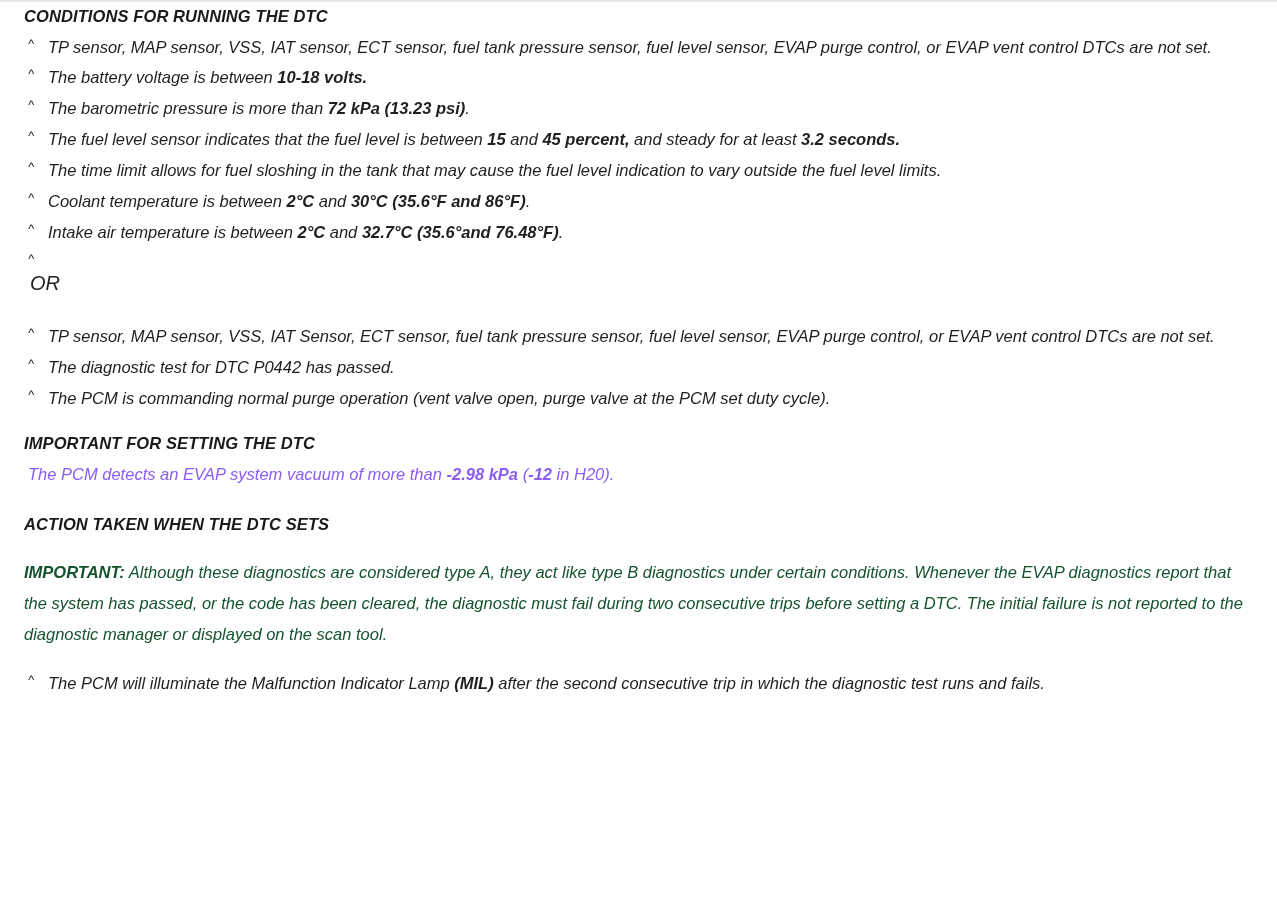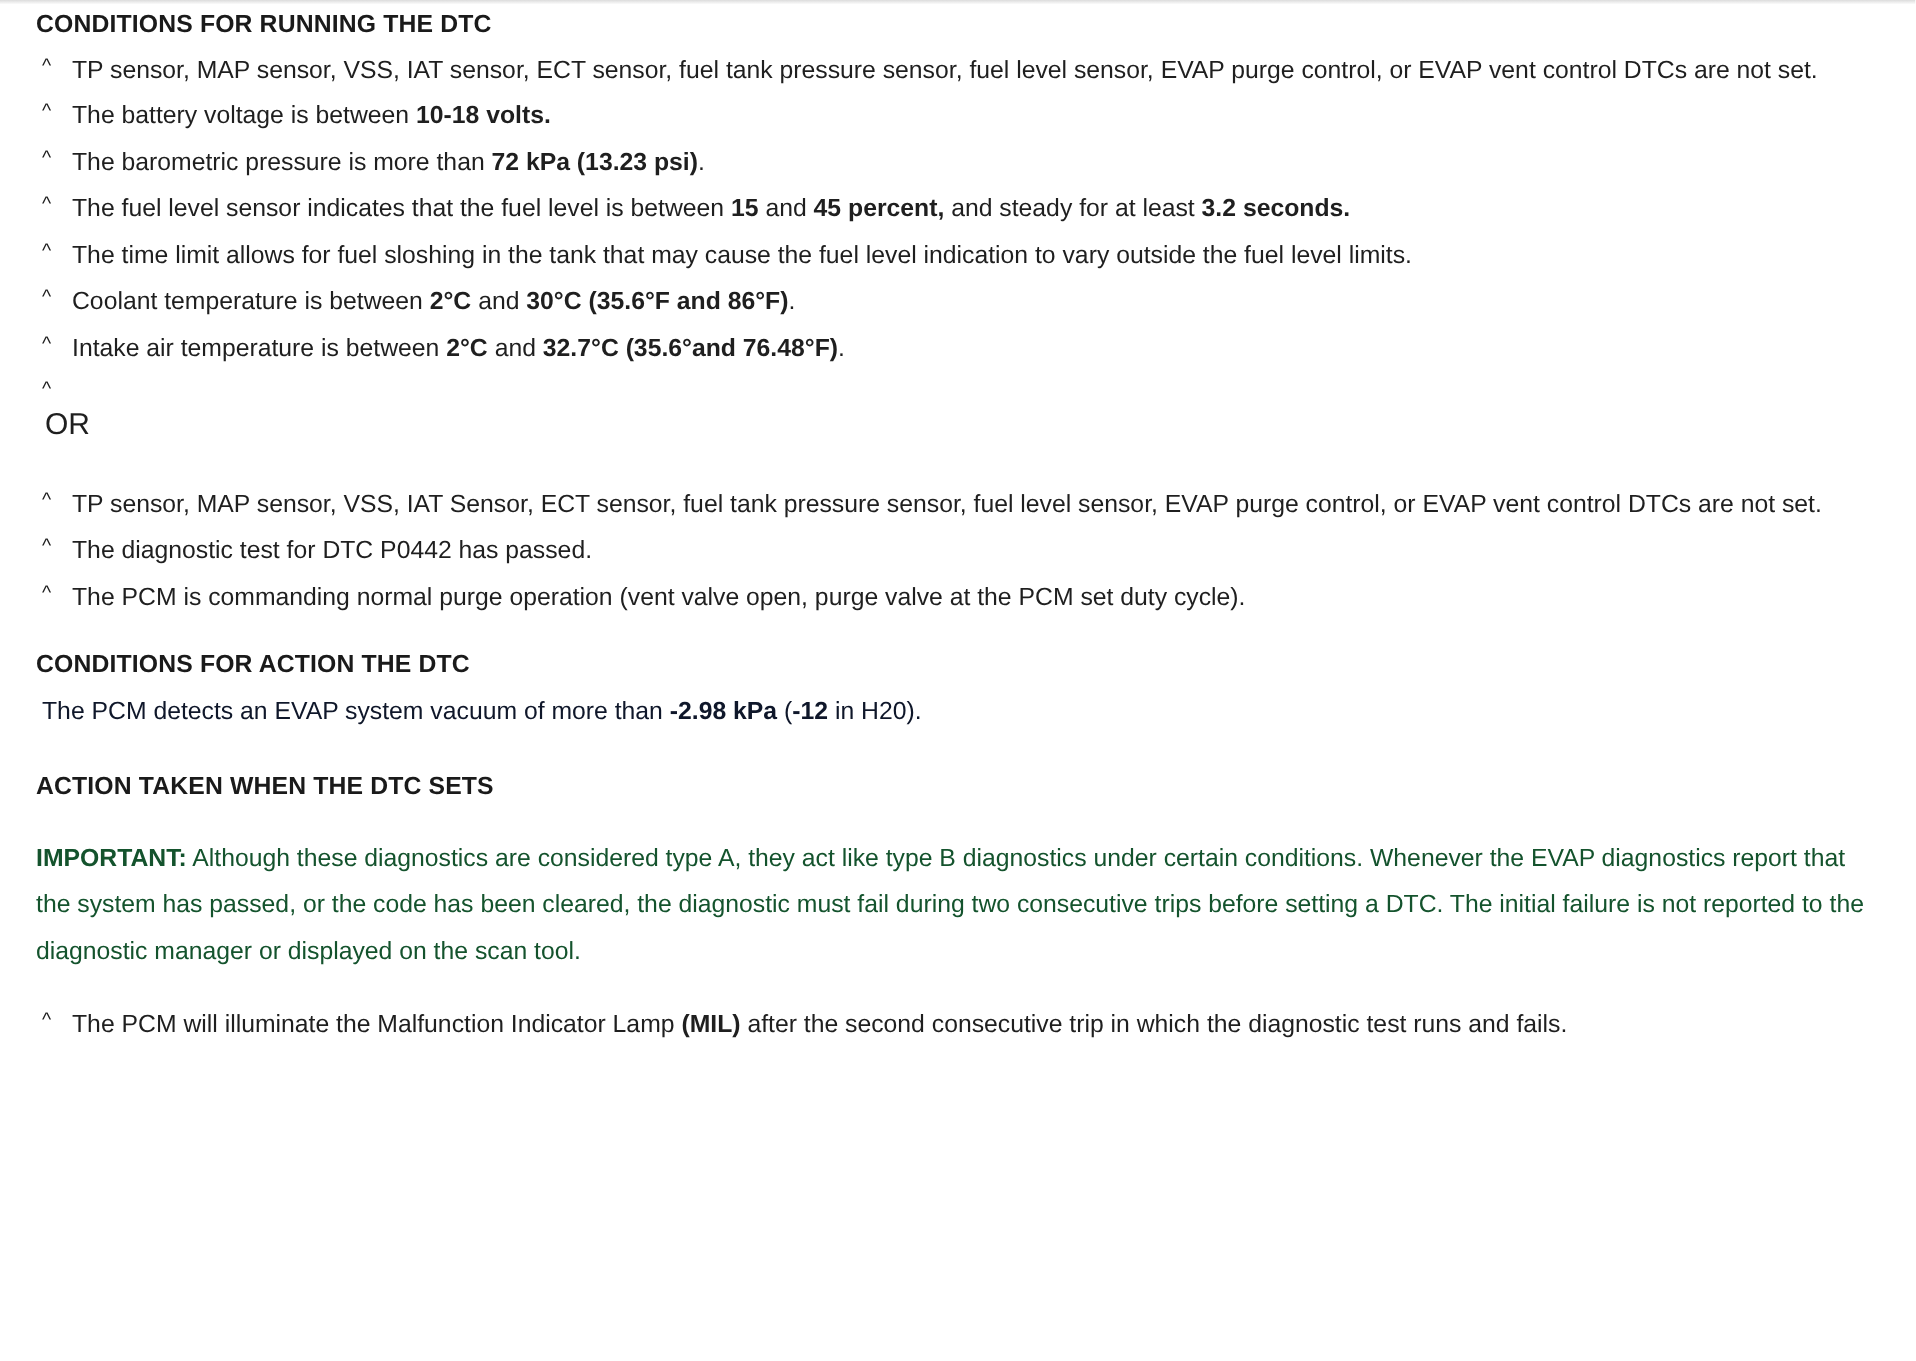--- a/index.html
+++ b/index.html
@@ -14,20 +14,21 @@
     color: #1f1f1f;
     -webkit-font-smoothing: antialiased;
   }
   .page {
     position: relative;
     width: 1277px;
     min-height: 907px;
     padding: 0;
     box-sizing: border-box;
     overflow: hidden;
+    font-style: italic;
   }
   .top-edge {
     position: absolute;
     top: 0; left: 0; right: 0;
     height: 3px;
     background: linear-gradient(to bottom, #dcdcdc, #ffffff);
   }
   .content {
     padding: 4px 24px 0 24px;
   }
@@ -56,21 +57,21 @@
     position: absolute;
     left: 4px;
     top: 0;
     font-size: 13px;
     line-height: 1.87;
     color: #1f1f1f;
   }
   .plain-para {
     font-size: 16.5px;
     line-height: 1.87;
-    color: #0f172a;
+    color: #8b5cf6;
     margin: 0;
     padding-left: 4px;
   }
   .para-block {
     font-size: 16.5px;
     line-height: 1.87;
     color: #14532d;
     margin: 0;
     padding-left: 0;
   }
@@ -150,21 +151,21 @@
         <span>The diagnostic test for DTC P0442 has passed.</span>
       </li>
       <li class="bullet-item">
         <span class="caret">^</span>
         <span>The PCM is commanding normal purge operation (vent valve open, purge valve at the PCM set duty cycle).</span>
       </li>
     </ul>
 
     <div class="gap-md"></div>
 
-    <div class="section-heading">CONDITIONS FOR ACTION THE DTC</div>
+    <div class="section-heading">IMPORTANT FOR SETTING THE DTC</div>
 
     <div class="plain-para">The PCM detects an EVAP system vacuum of more than <b>-2.98 kPa</b> (<b>-12</b> in H20).</div>
 
     <div class="gap-lg"></div>
 
     <div class="section-heading">ACTION TAKEN WHEN THE DTC SETS</div>
 
     <div class="gap-md"></div>
 
     <div class="para-block"><b>IMPORTANT:</b> Although these diagnostics are considered type A, they act like type B diagnostics under certain conditions. Whenever the EVAP diagnostics report that the system has passed, or the code has been cleared, the diagnostic must fail during two consecutive trips before setting a DTC. The initial failure is not reported to the diagnostic manager or displayed on the scan tool.</div>

